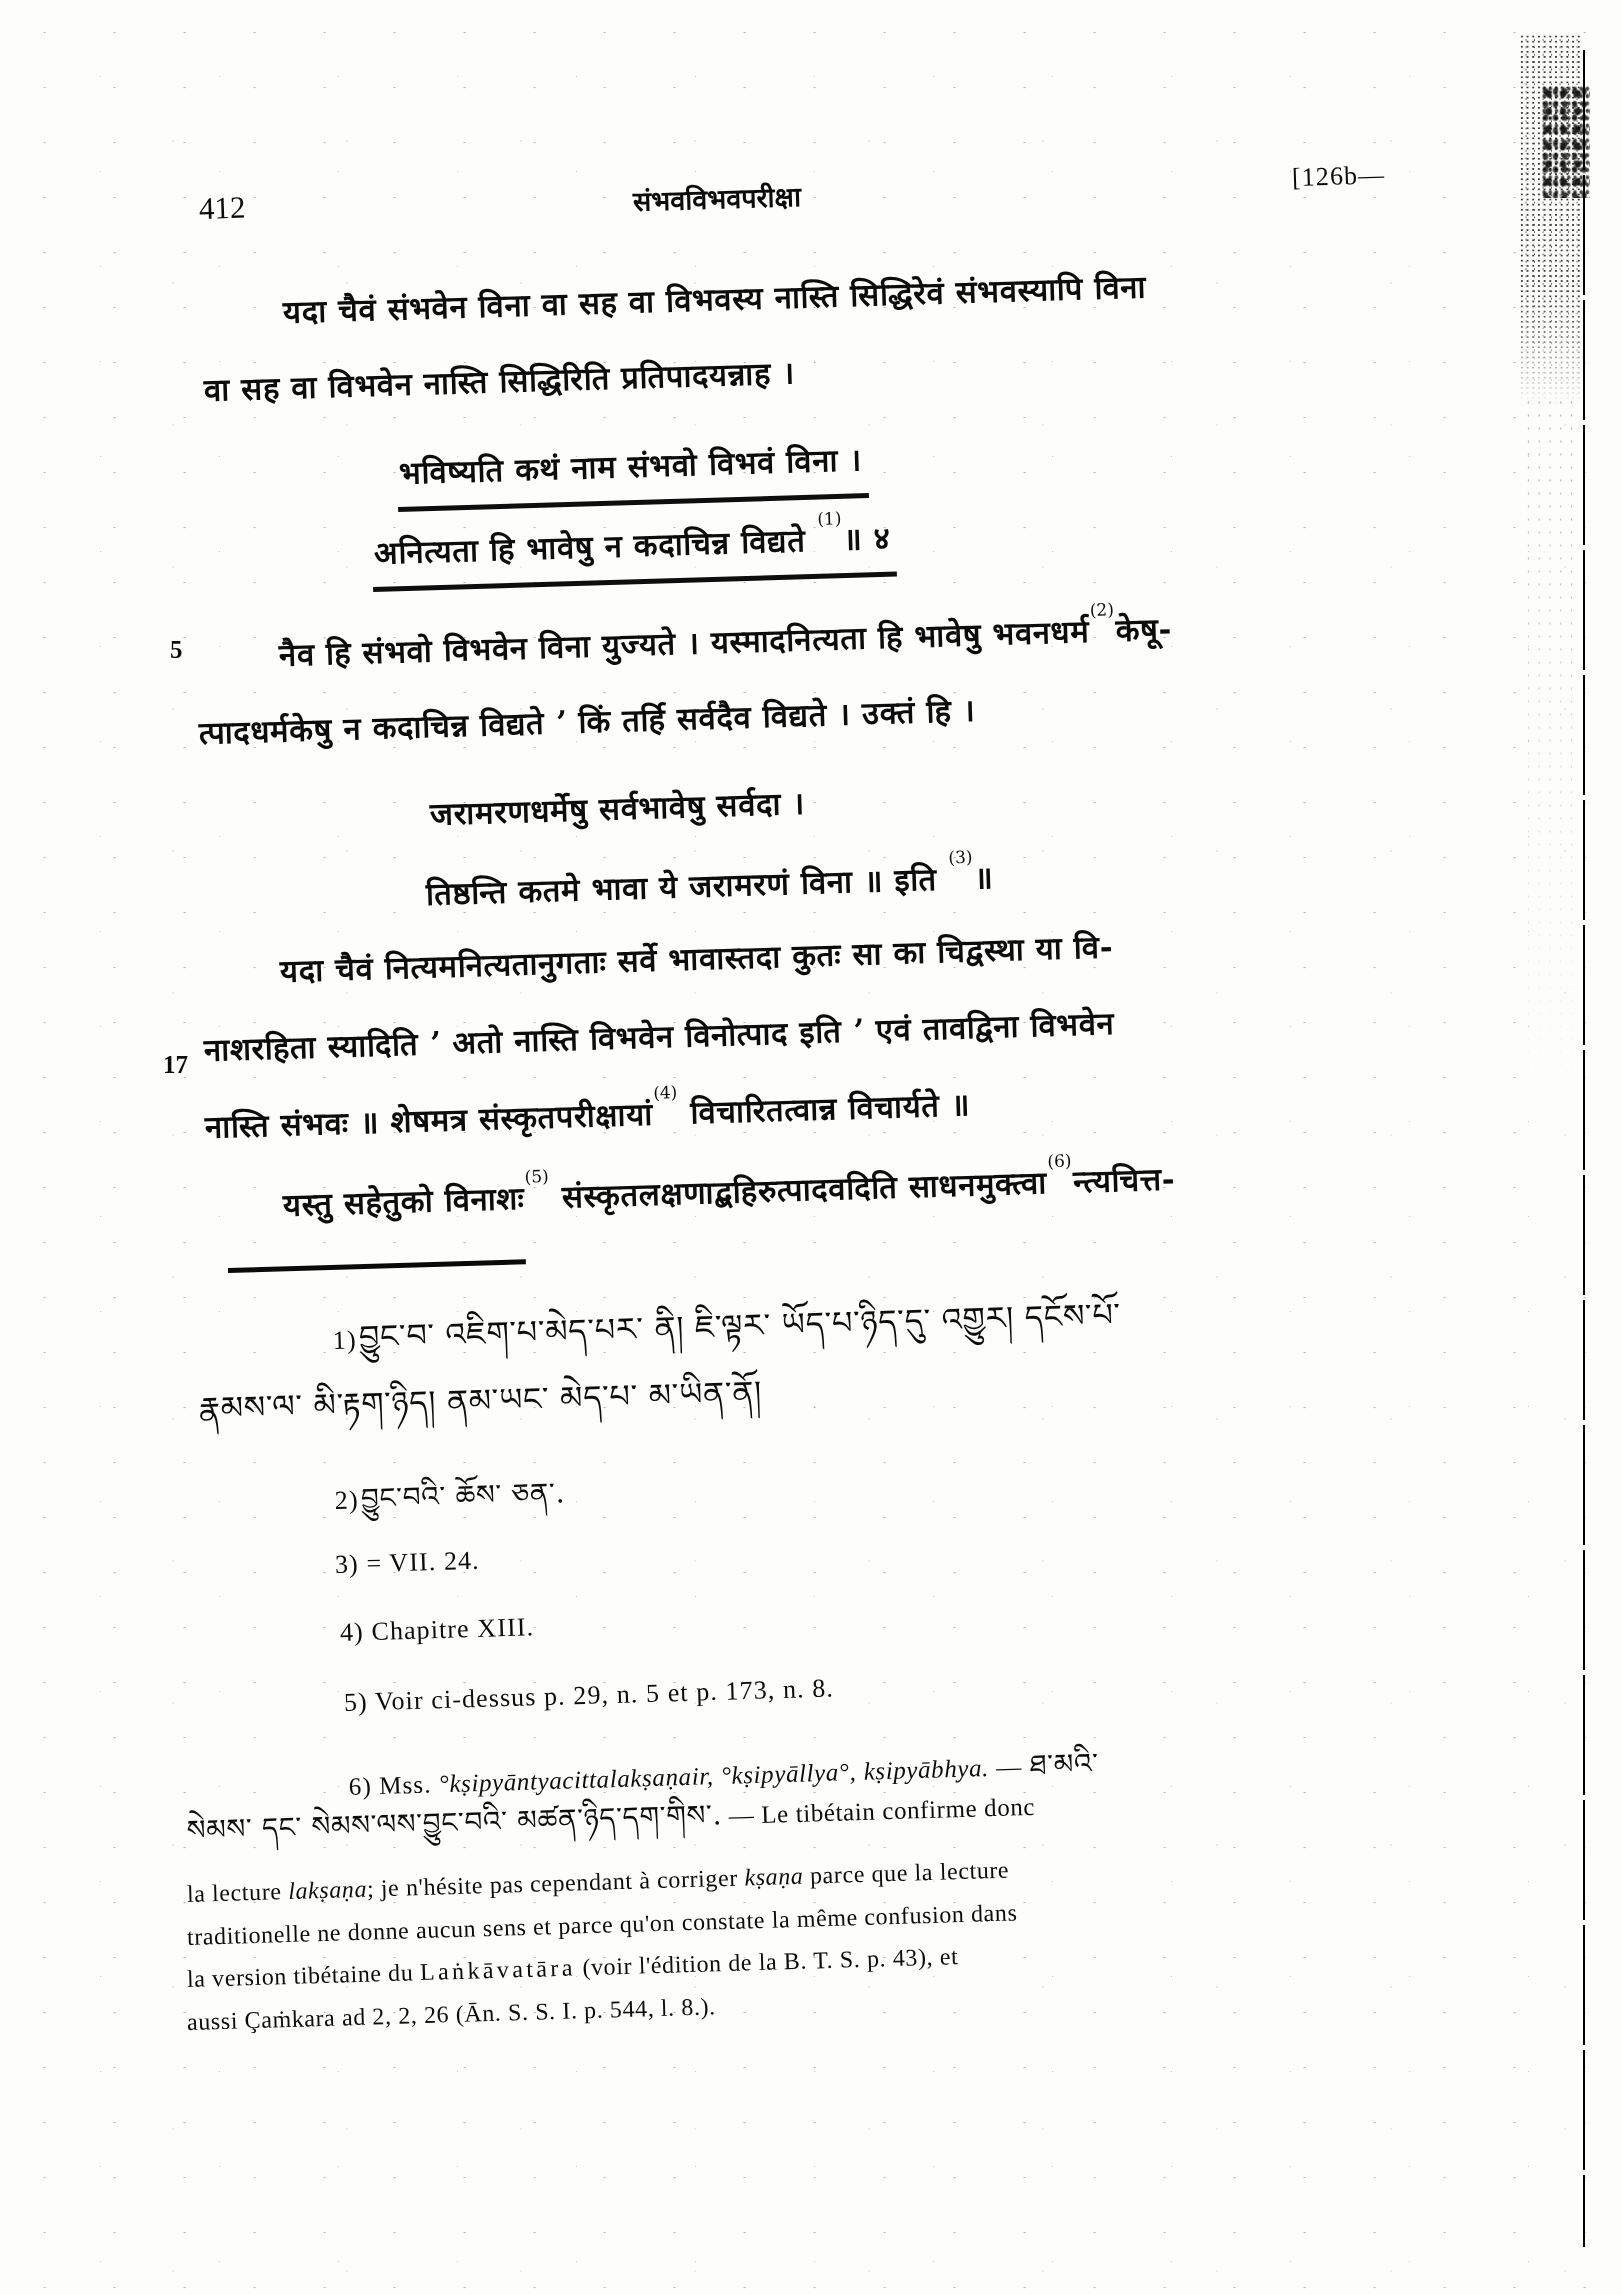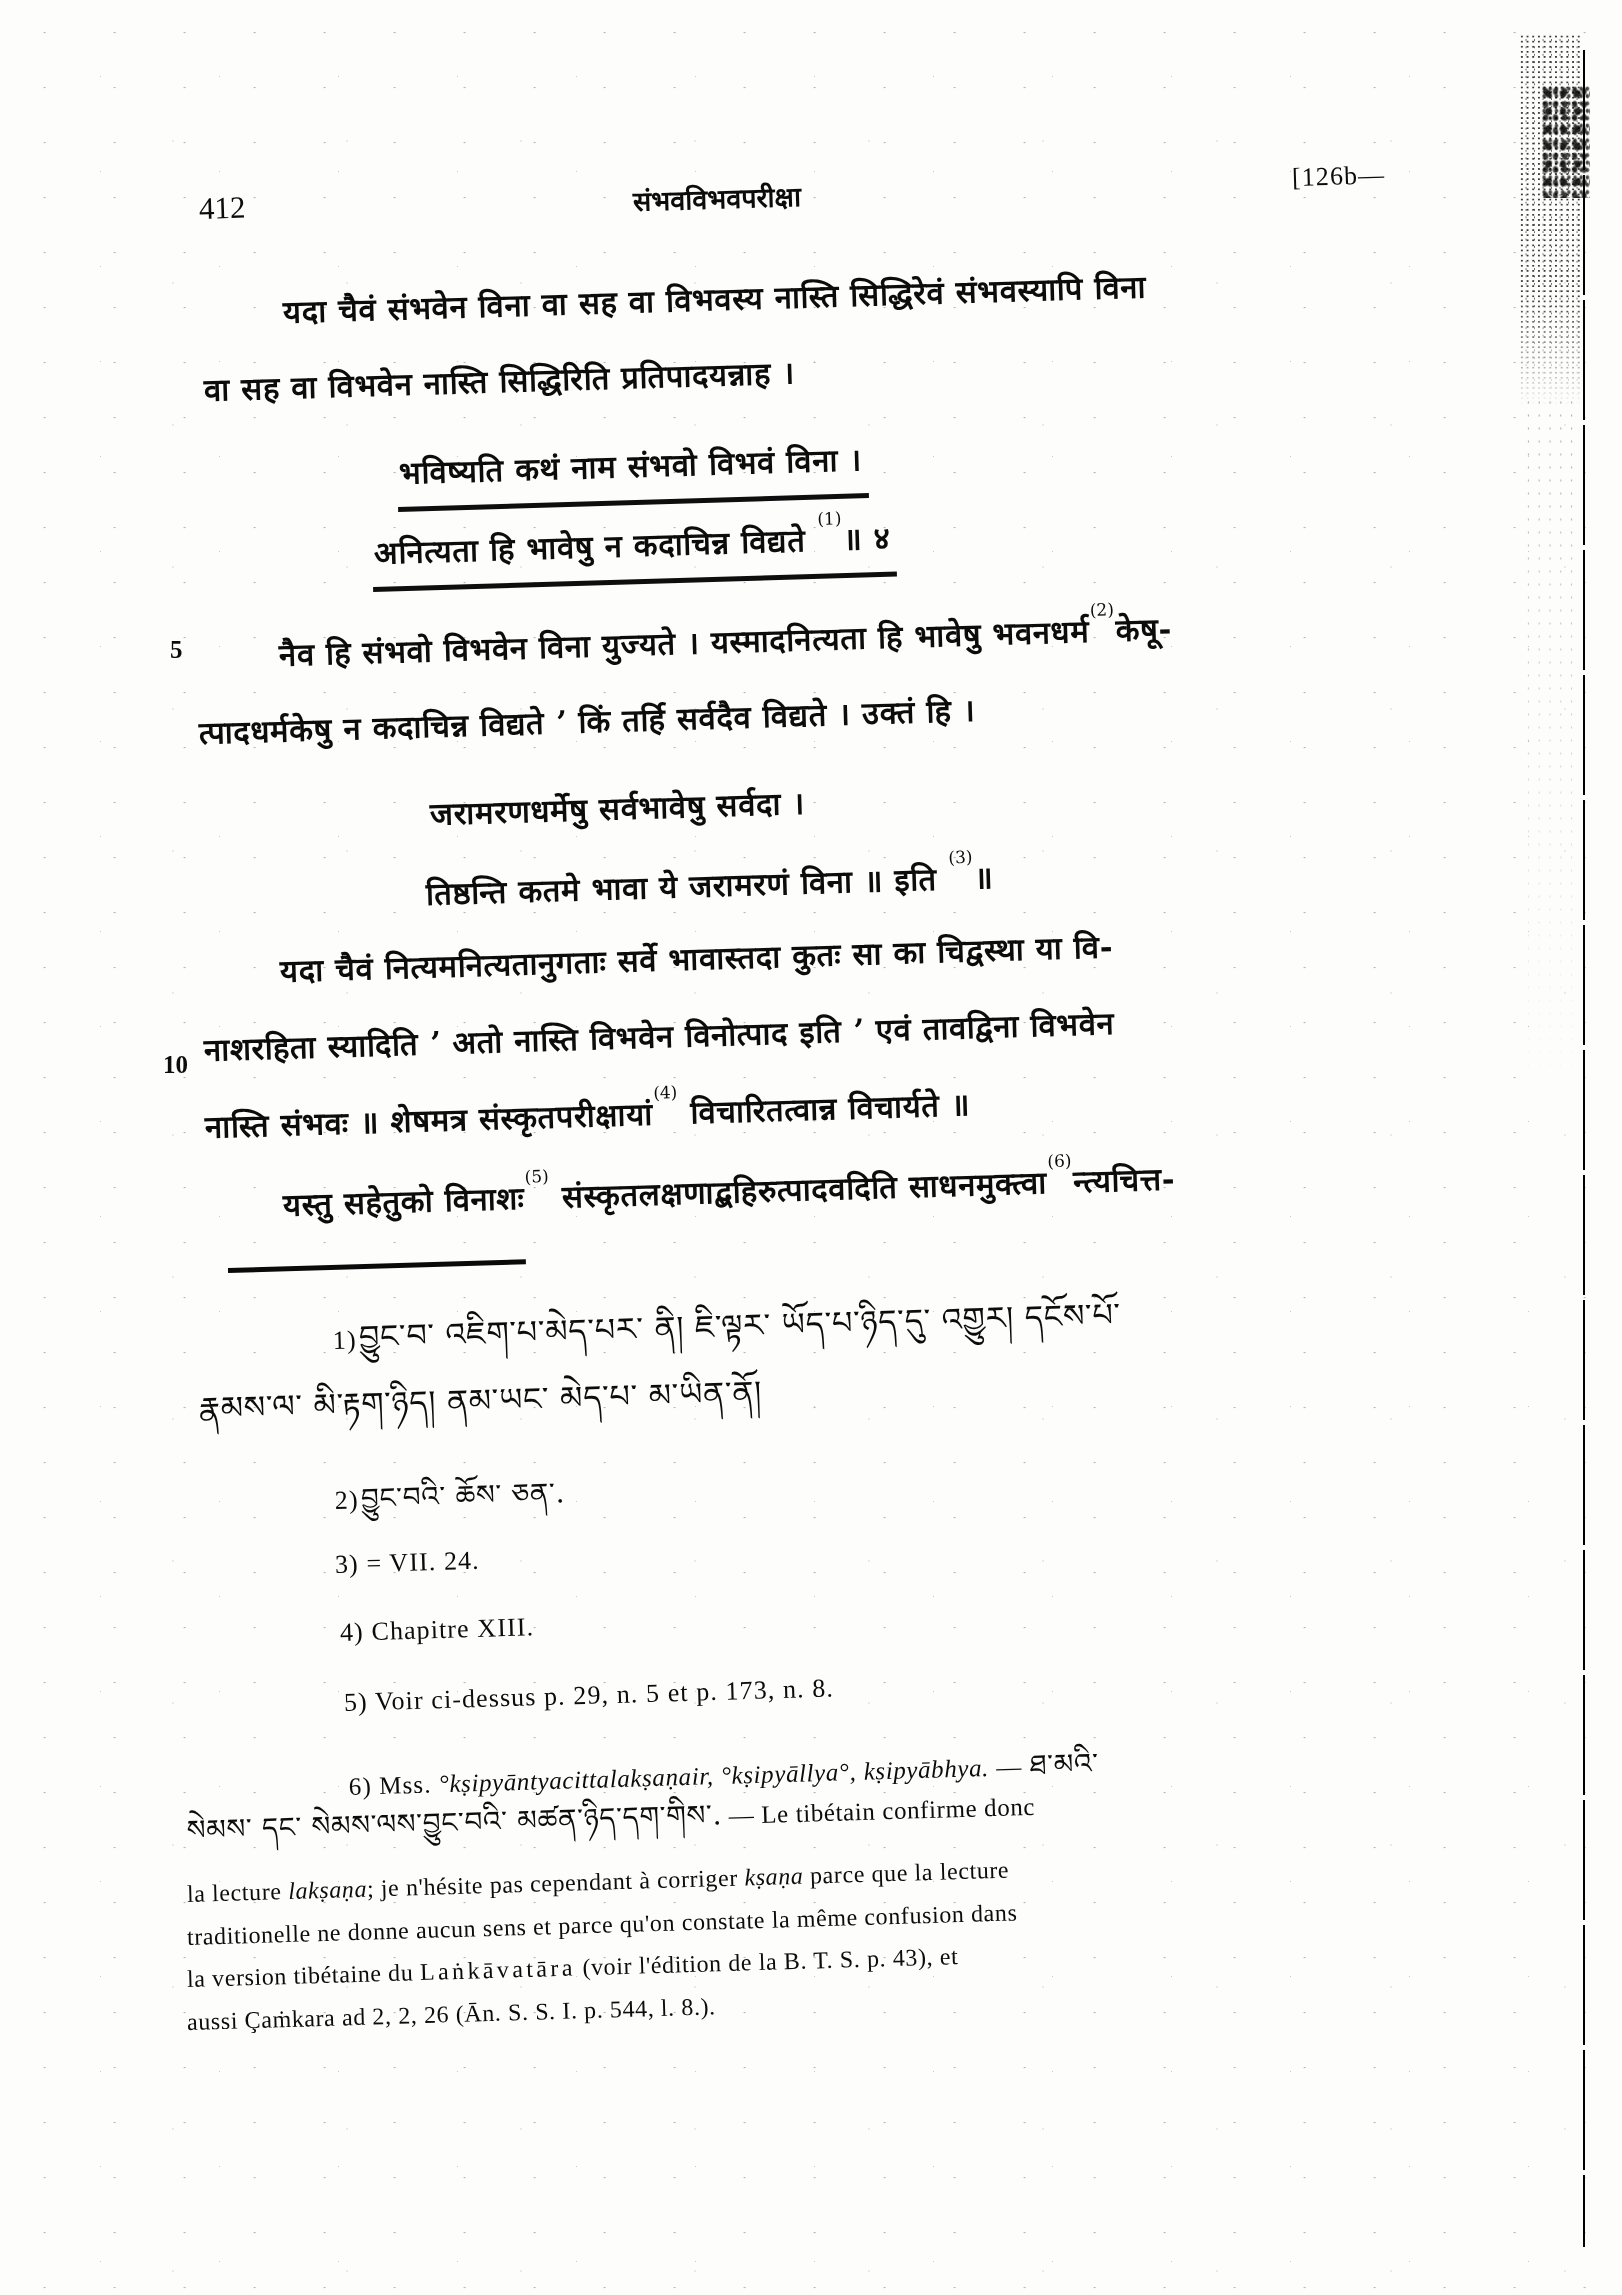--- a/index.html
+++ b/index.html
@@ -76,21 +76,21 @@
   <div class="abs sk dn" style="left:199px;top:711px;"><span>त्पादधर्मकेषु न कदाचिन्न विद्यते ʼ किं तर्हि सर्वदैव विद्यते । उक्तं हि ।</span></div>
 
   <div class="abs sk dn" style="left:430px;top:792px;"><span>जरामरणधर्मेषु सर्वभावेषु सर्वदा ।</span></div>
 
   <div class="abs sk dn" style="left:426px;top:872px;">
     <span>तिष्ठन्ति कतमे भावा ये जरामरणं विना ॥ इति </span><sup class="fnref">(3)</sup><span>॥</span>
   </div>
 
   <div class="abs sk dn" style="left:280px;top:949px;"><span>यदा चैवं नित्यमनित्यतानुगताः सर्वे भावास्तदा कुतः सा का चिद्वस्था या वि-</span></div>
 
-  <div class="abs margin-no" style="left:163px;top:1051px;">10</div>
+  <div class="abs margin-no" style="left:163px;top:1051px;">17</div>
   <div class="abs sk dn" style="left:204px;top:1028px;"><span>नाशरहिता स्यादिति ʼ अतो नास्ति विभवेन विनोत्पाद इति ʼ एवं तावद्विना विभवेन</span></div>
 
   <div class="abs sk dn" style="left:205px;top:1105px;">
     <span>नास्ति संभवः ॥ शेषमत्र संस्कृतपरीक्षायां</span><sup class="fnref">(4)</sup><span> विचारितत्वान्न विचार्यते ॥</span>
   </div>
 
   <div class="abs sk dn" style="left:283px;top:1183px;">
     <span>यस्तु सहेतुको विनाशः</span><sup class="fnref">(5)</sup><span> संस्कृतलक्षणाद्बहिरुत्पादवदिति साधनमुक्त्वा</span><sup class="fnref">(6)</sup><span>न्त्यचित्त-</span>
   </div>
 

